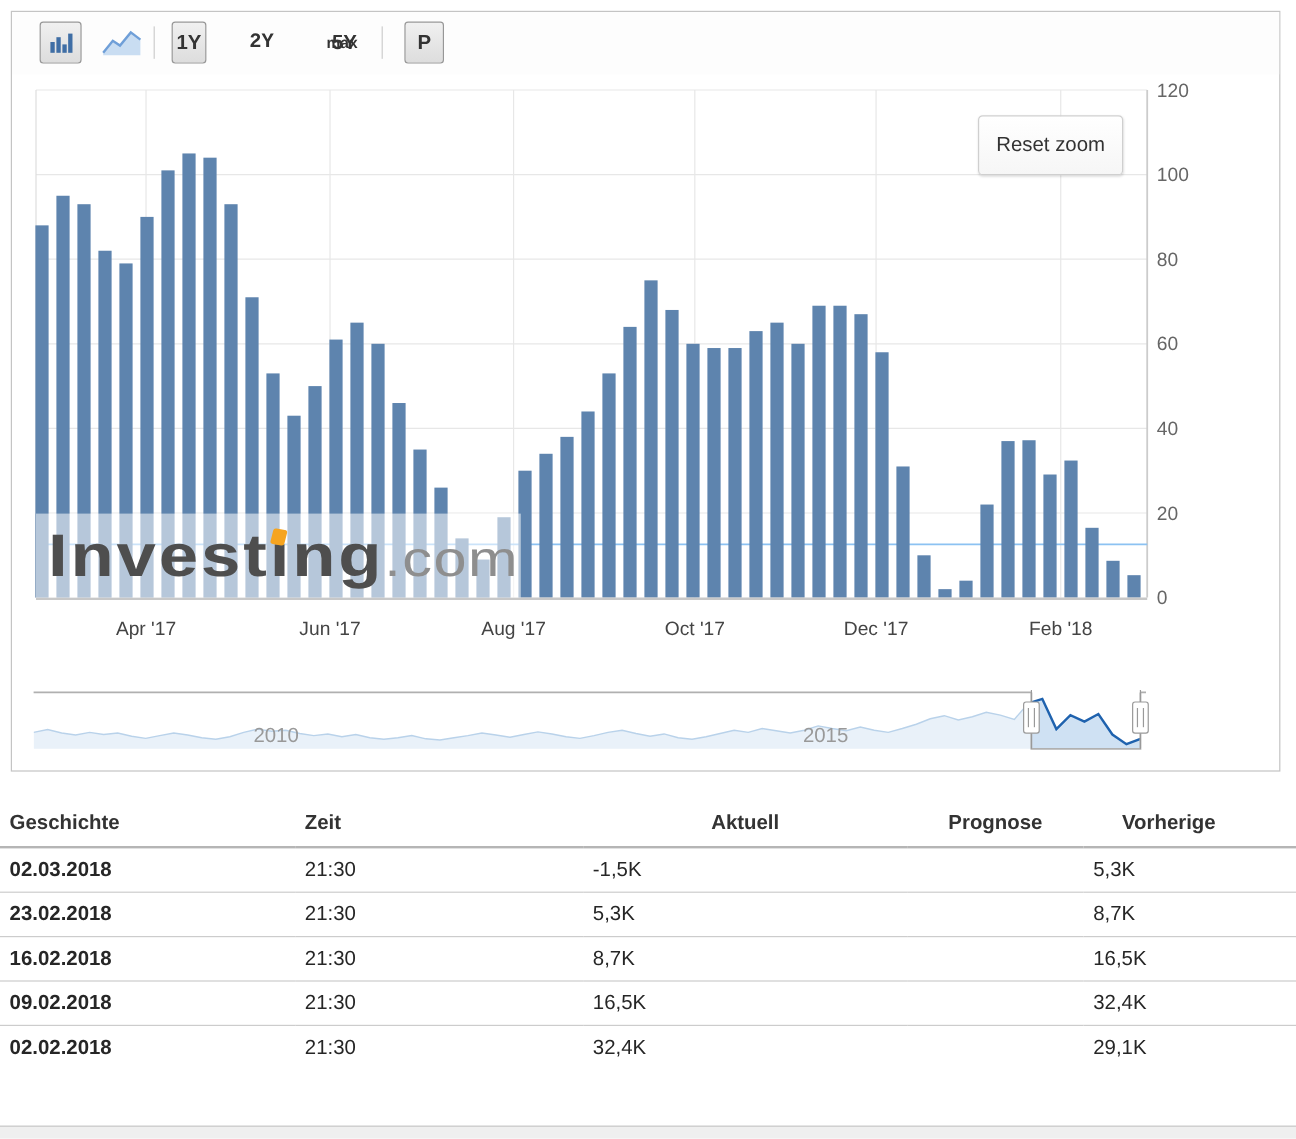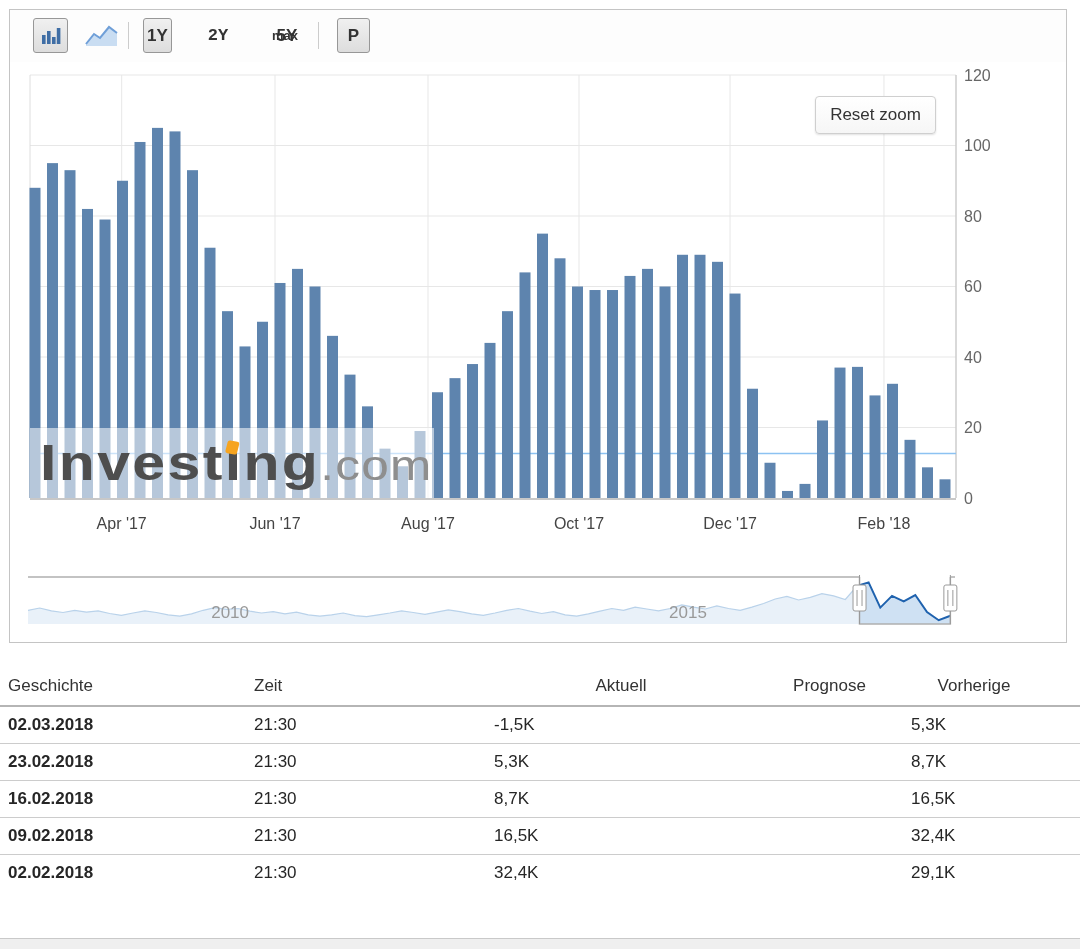--- a/index.html
+++ b/index.html
@@ -10,42 +10,42 @@
   .widget { position:absolute; left:9px; top:9px; width:1058px; height:634px;
             border:1.5px solid #c4c4c4; background:#fff; }
   .toolbar { position:absolute; left:0; top:0; width:100%; height:52px; background:#fdfdfd; }
   .tbtn { position:absolute; top:8px; height:35px; border:1px solid #979797; border-radius:3px;
           background:linear-gradient(#f0f0f0,#ddd); display:flex; align-items:center; justify-content:center;
           font-weight:bold; font-size:17px; color:#333; cursor:pointer; }
   .flat { position:absolute; top:8px; height:35px; display:flex; align-items:center; justify-content:center;
           font-weight:bold; font-size:17px; color:#333; cursor:pointer; background:none; border:none; }
   .vdiv { position:absolute; top:12px; width:1px; height:27px; background:#ccc; }
 
-  .reset-zoom { position:absolute; left:805px; top:86px; width:121px; height:38px;
+  .reset-zoom { position:absolute; left:805px; top:86px; width:121px; height:50px;
                 background:linear-gradient(#fff,#f6f6f6); border:1px solid #cfcfcf; border-radius:4px;
                 font-family:"Liberation Sans", sans-serif; font-size:17px; color:#333;
                 box-shadow:0 1px 2px rgba(0,0,0,.12); cursor:pointer; }
 
   .chart-svg { position:absolute; left:0; top:52px; }
 
   
   .watermark { position:absolute; left:20px; top:418px; width:404px; height:70px;
                background:rgba(255,255,255,.55); display:flex; align-items:center; padding-left:10px;
                pointer-events:none; white-space:nowrap; }
   .wm-stretch { display:inline-block; transform:scaleX(1.18); transform-origin:left center; }
   .wm-word { font-size:50px; font-weight:bold; color:#4e4e4e; letter-spacing:2px; }
   .wm-i { position:relative; }
   .wm-i::after { content:""; position:absolute; left:.03em; top:.11em; width:.2em; height:.26em;
                  background:#f6a41f; border-radius:.04em; transform:rotate(12deg); }
   .wm-com { font-size:42px; font-weight:400; color:#8e8e8e; letter-spacing:1px; }
 
   
   table.hist { position:absolute; left:0; top:666px; width:1080px; border-collapse:collapse;
                font-size:17px; color:#262626; }
-  table.hist th { font-weight:normal; color:#333; padding:10px 8px 9px 8px; border-bottom:2px solid #b5b5b5; }
+  table.hist th { font-weight:bold; color:#333; padding:10px 8px 9px 8px; border-bottom:2px solid #b5b5b5; }
   table.hist td { padding:8px; border-bottom:1px solid #ccc; }
   table.hist tr:last-child td { border-bottom:none; }
   table.hist .l { text-align:left; } table.hist .r { }
   table.hist td.date { font-weight:bold; }
 
   .bottom-strip { position:absolute; left:0; top:938px; width:1080px; height:11px;
                   background:#efefef; border-top:1px solid #c9c9c9; }
 
   svg text { font-family:"Liberation Sans", sans-serif; }
 </style>

